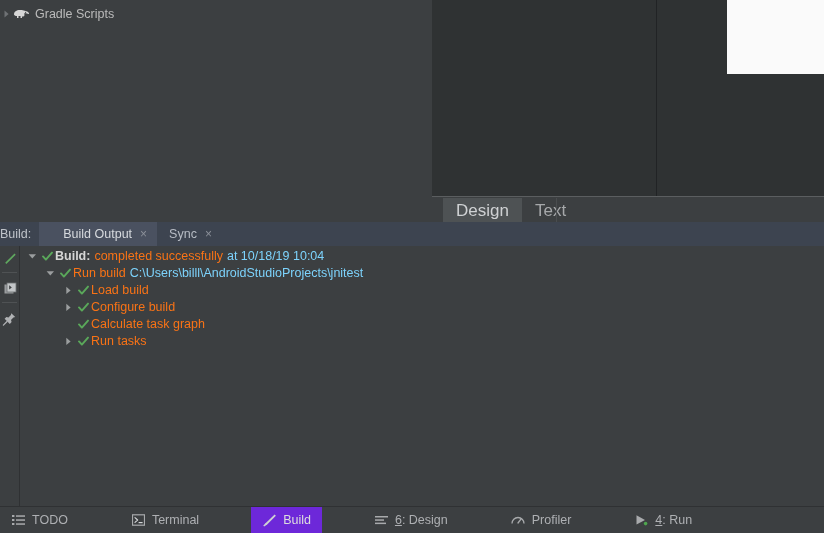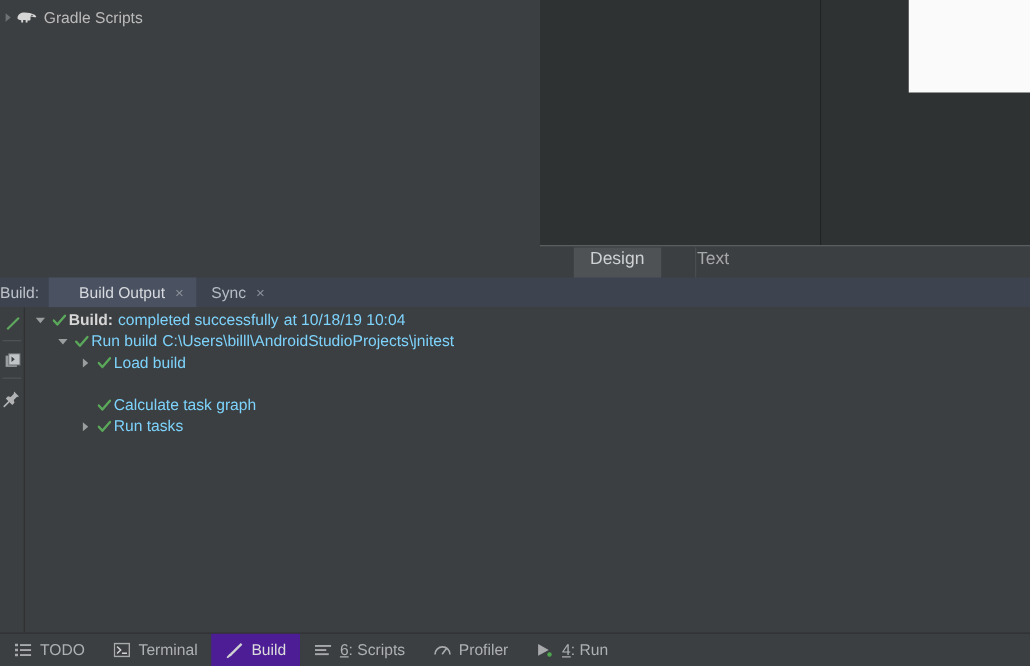--- a/index.html
+++ b/index.html
@@ -95,26 +95,25 @@
   }
   .dt-tabs {
     position: absolute;
     left: 11px; top: 1px;
     display: flex;
     height: 25px;
   }
   .dt-tab {
     height: 25px;
     display: flex;
-    align-items: flex-start;
+    align-items: center;
     padding: 0 13px;
-    font-size: 14px;
+    font-size: 17px;
     color: #a6a8aa;
     box-sizing: border-box;
-    margin-left: 16px;
   }
   .dt-tab.active {
     background: #4e5254;
     color: #cfd1d3;
   }
   .dt-rest {
     position: absolute;
     left: 124px; top: 1px;
     right: 0; height: 25px;
     border-left: 1px solid #4a4d4f;
@@ -211,47 +210,48 @@
     display: flex; align-items: center; justify-content: center;
     flex: 0 0 15px;
   }
   .arr.blank { }
   .chk {
     width: 15px; height: 17px;
     display: flex; align-items: center; justify-content: center;
     flex: 0 0 15px;
   }
   .txt-strong { color: #d6d6d6; font-weight: bold; }
-  .txt-norm { color: #7dd3fc; }
+  .txt-norm { color: #f97316; }
   .txt-dim { color: #7dd3fc; }
   .gap { display: inline-block; width: 4px; }
 
   
   .statusbar {
     position: absolute;
     left: 0; top: 506px;
     width: 824px; height: 27px;
     background: #3c3f41;
     border-top: 1px solid #2f3133;
     box-sizing: border-box;
     display: flex;
     align-items: center;
+    gap: 41px;
   }
   .sb-item {
     height: 26px;
     display: flex;
     align-items: center;
     padding: 0 11px;
     font-size: 12.5px;
     color: #aeb0b3;
     white-space: nowrap;
     box-sizing: border-box;
   }
   .sb-item.active {
-    background: #4c1d95;
+    background: #6d28d9;
     color: #dddddd;
   }
   .sb-ico {
     width: 15px; height: 16px;
     margin-right: 6px;
     display: flex; align-items: center; justify-content: center;
     flex: 0 0 15px;
   }
   .sb-underline { text-decoration: underline; }
 </style>
@@ -378,20 +378,33 @@
             </svg>
         </span>
         <span class="chk">
           <svg width="11" height="11" viewBox="0 0 11 11">
               <path d="M1 5.4 L3.9 8.6 L10 1.6" stroke="#5aa85a" stroke-width="1.9" fill="none" stroke-linecap="round" stroke-linejoin="round"></path>
             </svg>
         </span>
         <span class="txt-norm">Load build</span>
       </div>
 
+      <div class="brow" style="top:53px; left:40px;">
+        <span class="arr">
+          <svg width="7" height="9" viewBox="0 0 7 9">
+              <path d="M1.3 0.8 L5.6 4.4 L1.3 8.0 Z" fill="#9b9e9f"></path>
+            </svg>
+        </span>
+        <span class="chk">
+          <svg width="11" height="11" viewBox="0 0 11 11">
+              <path d="M1 5.4 L3.9 8.6 L10 1.6" stroke="#5aa85a" stroke-width="1.9" fill="none" stroke-linecap="round" stroke-linejoin="round"></path>
+            </svg>
+        </span>
+        <span class="txt-norm">Configure build</span>
+      </div>
 
       <div class="brow" style="top:70px; left:40px;">
         <span class="arr blank"></span>
         <span class="chk">
           <svg width="11" height="11" viewBox="0 0 11 11">
               <path d="M1 5.4 L3.9 8.6 L10 1.6" stroke="#5aa85a" stroke-width="1.9" fill="none" stroke-linecap="round" stroke-linejoin="round"></path>
             </svg>
         </span>
         <span class="txt-norm">Calculate task graph</span>
       </div>
@@ -452,21 +465,21 @@
 
     <div class="sb-item">
       <span class="sb-ico">
         <svg width="13" height="12" viewBox="0 0 13 12">
           <rect x="0" y="2" width="13" height="1.5" fill="#a8aaac"></rect>
           <rect x="0" y="5.3" width="9" height="1.5" fill="#a8aaac"></rect>
           <rect x="0" y="8.6" width="11" height="1.5" fill="#a8aaac"></rect>
         </svg>
       </span>
       <span class="sb-underline">6</span>
-      <span>: Scripts</span>
+      <span>: Design</span>
     </div>
 
     <div class="sb-item">
       <span class="sb-ico">
         <svg width="14" height="12" viewBox="0 0 14 12">
           <path d="M1 9.5 A6 6 0 0 1 13 9.5" stroke="#a8aaac" stroke-width="1.3" fill="none"></path>
           <path d="M7 9 L10.3 4.6" stroke="#a8aaac" stroke-width="1.3" stroke-linecap="round"></path>
         </svg>
       </span>
       <span>Profiler</span>

